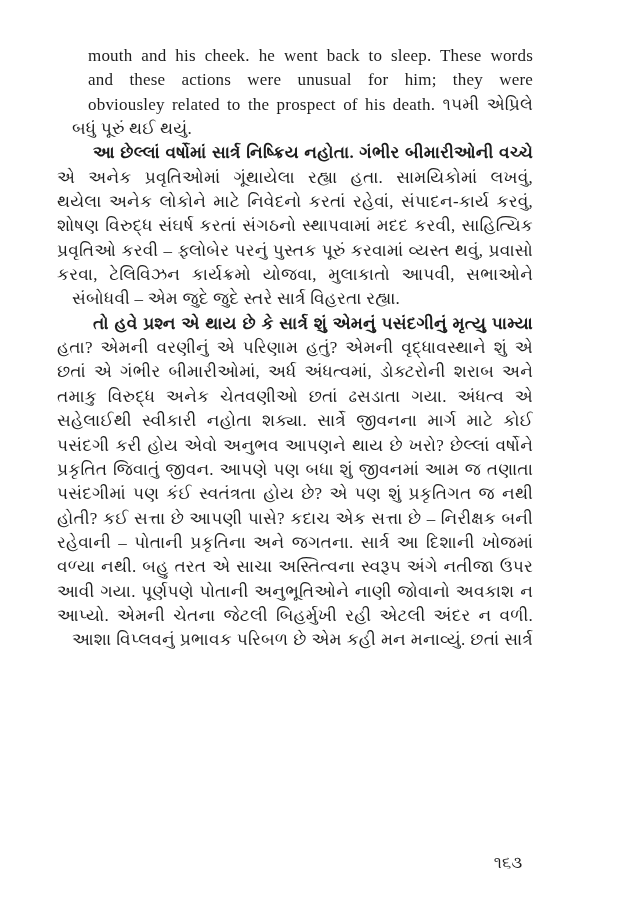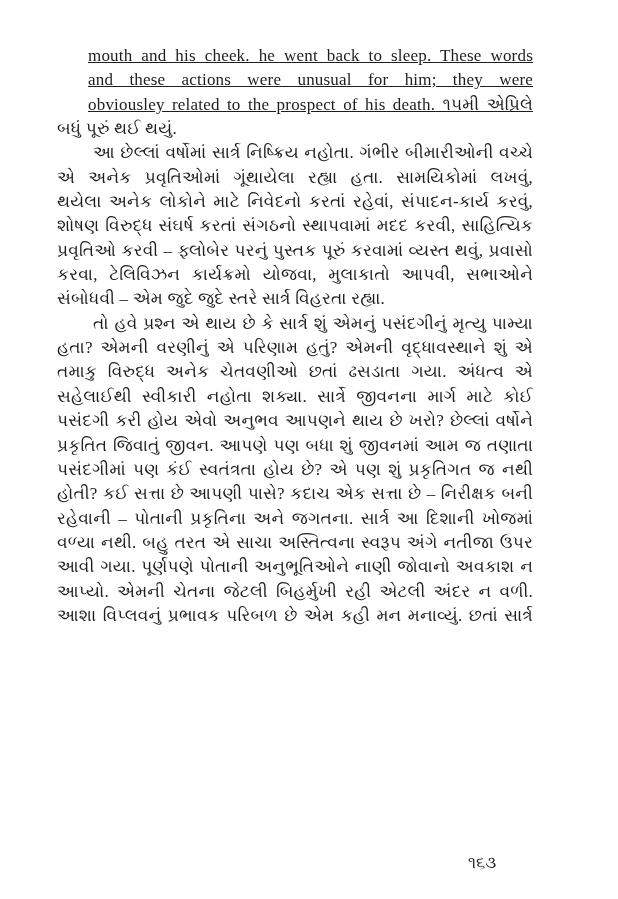--- a/index.html
+++ b/index.html
@@ -30,36 +30,37 @@
     height: 24.35px;
     white-space: nowrap;        
     text-align: justify;
     text-align-last: justify;
     letter-spacing: 0.2px;
     white-space: normal;
     overflow: hidden;
   }
   .line.quote {
     padding-left: 31px;         
-    text-decoration: underline;
   }
   .line.indent {
     text-indent: 36px;          
+    font-weight: bold;
   }
   .line.end {
     text-align-last: left;      
+    margin-left: 15px;
   }
   .page-number {
     position: absolute;
     left: 468px;
     top: 851px;
     width: 80px;
     font-size: 16.5px;
     line-height: 24px;
-    text-align: left;
+    text-align: center;
     color: #1d1d1d;
   }
 </style>
 </head>
 <body>
 
 <div class="page">
   <div class="text-block">
       <div class="line quote">mouth and his cheek. he went back to sleep. These words</div>
       <div class="line quote">and these actions were unusual for him; they were</div>
@@ -67,20 +68,21 @@
       <div class="line end">બધું પૂરું થઈ થયું.</div>
       <div class="line indent">આ છેલ્લાં વર્ષોમાં સાર્ત્ર નિષ્ક્રિય નહોતા. ગંભીર બીમારીઓની વચ્ચે</div>
       <div class="line body">એ અનેક પ્રવૃતિઓમાં ગૂંથાયેલા રહ્યા હતા. સામયિકોમાં લખવું, અન્યાય</div>
       <div class="line body">થયેલા અનેક લોકોને માટે નિવેદનો કરતાં રહેવાં, સંપાદન-કાર્ય કરવું, દમન-</div>
       <div class="line body">શોષણ વિરુદ્ધ સંઘર્ષ કરતાં સંગઠનો સ્થાપવામાં મદદ કરવી, સાહિત્યિક</div>
       <div class="line body">પ્રવૃતિઓ કરવી – ફ્લોબેર પરનું પુસ્તક પૂરું કરવામાં વ્યસ્ત થવું, પ્રવાસો</div>
       <div class="line body">કરવા, ટેલિવિઝન કાર્યક્રમો યોજવા, મુલાકાતો આપવી, સભાઓને</div>
       <div class="line end">સંબોધવી – એમ જુદે જુદે સ્તરે સાર્ત્ર વિહરતા રહ્યા.</div>
       <div class="line indent">તો હવે પ્રશ્ન એ થાય છે કે સાર્ત્ર શું એમનું પસંદગીનું મૃત્યુ પામ્યા</div>
       <div class="line body">હતા? એમની વરણીનું એ પરિણામ હતું? એમની વૃદ્ધાવસ્થાને શું એ દિશા</div>
+      <div class="line body">છતાં એ ગંભીર બીમારીઓમાં, અર્ધ અંધત્વમાં, ડોક્ટરોની શરાબ અને</div>
       <div class="line body">તમાકુ વિરુદ્ધ અનેક ચેતવણીઓ છતાં ઢસડાતા ગયા. અંધત્વ એ</div>
       <div class="line body">સહેલાઈથી સ્વીકારી નહોતા શક્યા. સાર્ત્રે જીવનના માર્ગ માટે કોઈ સભાન</div>
       <div class="line body">પસંદગી કરી હોય એવો અનુભવ આપણને થાય છે ખરો? છેલ્લાં વર્ષોને</div>
       <div class="line body">પ્રકૃતિત જિવાતું જીવન. આપણે પણ બધા શું જીવનમાં આમ જ તણાતા</div>
       <div class="line body">પસંદગીમાં પણ કંઈ સ્વતંત્રતા હોય છે? એ પણ શું પ્રકૃતિગત જ નથી</div>
       <div class="line body">હોતી? કઈ સત્તા છે આપણી પાસે? કદાચ એક સત્તા છે – નિરીક્ષક બની</div>
       <div class="line body">રહેવાની – પોતાની પ્રકૃતિના અને જગતના. સાર્ત્ર આ દિશાની ખોજમાં</div>
       <div class="line body">વળ્યા નથી. બહુ તરત એ સાચા અસ્તિત્વના સ્વરૂપ અંગે નતીજા ઉપર</div>
       <div class="line body">આવી ગયા. પૂર્ણપણે પોતાની અનુભૂતિઓને નાણી જોવાનો અવકાશ ન</div>
       <div class="line body">આપ્યો. એમની ચેતના જેટલી બિહર્મુખી રહી એટલી અંદર ન વળી. વિશ્વમાં</div>

